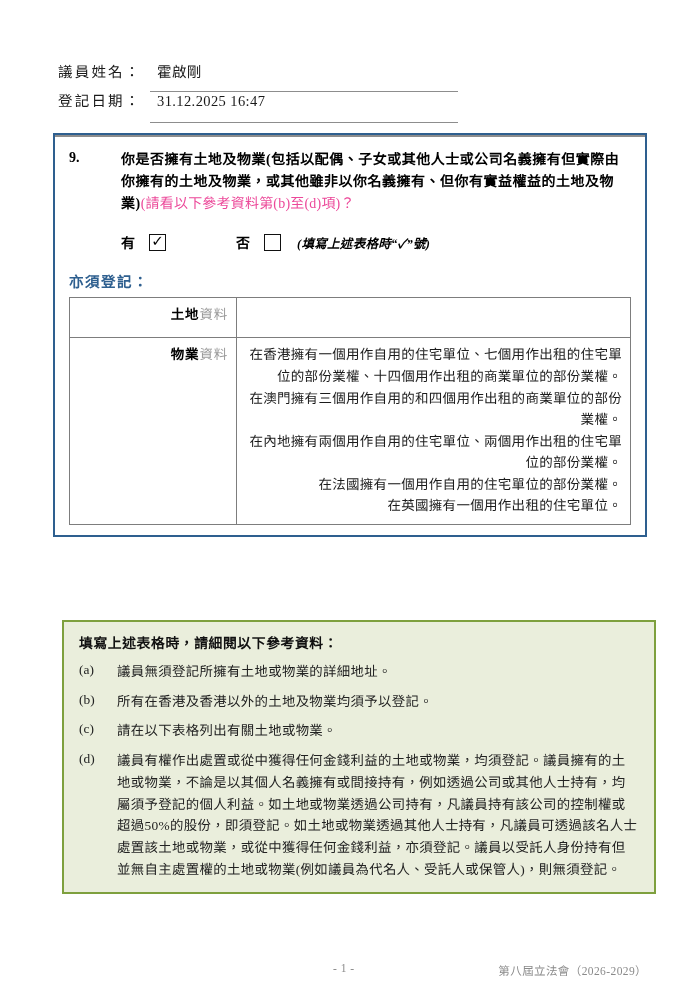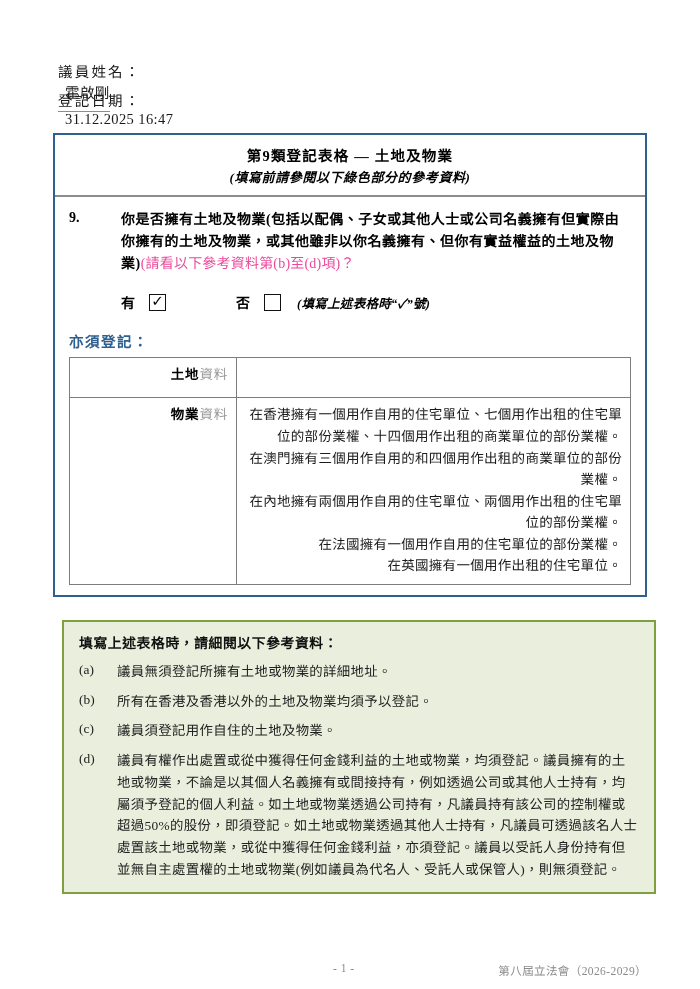--- a/index.html
+++ b/index.html
@@ -27,21 +27,20 @@
   .ident {
     position: absolute;
     left: 58px;
     top: 60px;
     width: 400px;
   }
   .ident-row {
     display: flex;
     align-items: baseline;
     height: 29px;
-    flex-direction: column;
   }
   .ident-label {
     width: 92px;
     font-size: 14.5px;
     letter-spacing: 2.2px;
     color: #1a1a1a;
     white-space: nowrap;
   }
   .ident-value-wrap {
     flex: 1;
@@ -284,24 +283,20 @@
     <div class="ident-row">
       <span class="ident-label">登記日期：</span>
       <span class="ident-value-wrap">
         <span class="ident-value">31.12.2025 16:47</span>
       </span>
     </div>
   </div>
 
   <div class="main-box">
 
-    <div class="box-title">
-      <div class="box-title-main">第9類登記表格 — 土地及物業</div>
-      <div class="box-title-sub">(填寫前請參閱以下綠色部分的參考資料)</div>
-    </div>
     <div class="title-rule"></div>
 
     <div class="box-body">
 
       <div class="question">
         <div class="q-num">9.</div>
         <div class="q-text"><span>你是否擁有土地及物業(包括以配偶、子女或其他人士或公司名義擁有但實際由你擁有的土地及物業，或其他雖非以你名義擁有、但你有實益權益的土地及物業)</span><span class="q-soft">(請看以下參考資料第(b)至(d)項)？</span></div>
       </div>
 
       <div class="choice-row">
@@ -349,21 +344,21 @@
     <div class="ref-item">
       <div class="ref-mark">(a)</div>
       <div class="ref-text">議員無須登記所擁有土地或物業的詳細地址。</div>
     </div>
     <div class="ref-item">
       <div class="ref-mark">(b)</div>
       <div class="ref-text">所有在香港及香港以外的土地及物業均須予以登記。</div>
     </div>
     <div class="ref-item">
       <div class="ref-mark">(c)</div>
-      <div class="ref-text">議員須登記用作自住的土地及物業。</div>
+      <div class="ref-text">請在以下表格列出有關土地或物業。</div>
     </div>
     <div class="ref-item">
       <div class="ref-mark">(d)</div>
       <div class="ref-text">議員有權作出處置或從中獲得任何金錢利益的土地或物業，均須登記。議員擁有的土地或物業，不論是以其個人名義擁有或間接持有，例如透過公司或其他人士持有，均屬須予登記的個人利益。如土地或物業透過公司持有，凡議員持有該公司的控制權或超過50%的股份，即須登記。如土地或物業透過其他人士持有，凡議員可透過該名人士處置該土地或物業，或從中獲得任何金錢利益，亦須登記。議員以受託人身份持有但並無自主處置權的土地或物業(例如議員為代名人、受託人或保管人)，則無須登記。</div>
     </div>
   </div>
 
   <div class="footer">
     <span class="footer-page">- 1 -</span>
     <span class="footer-term">第八屆立法會（2026-2029）</span>

